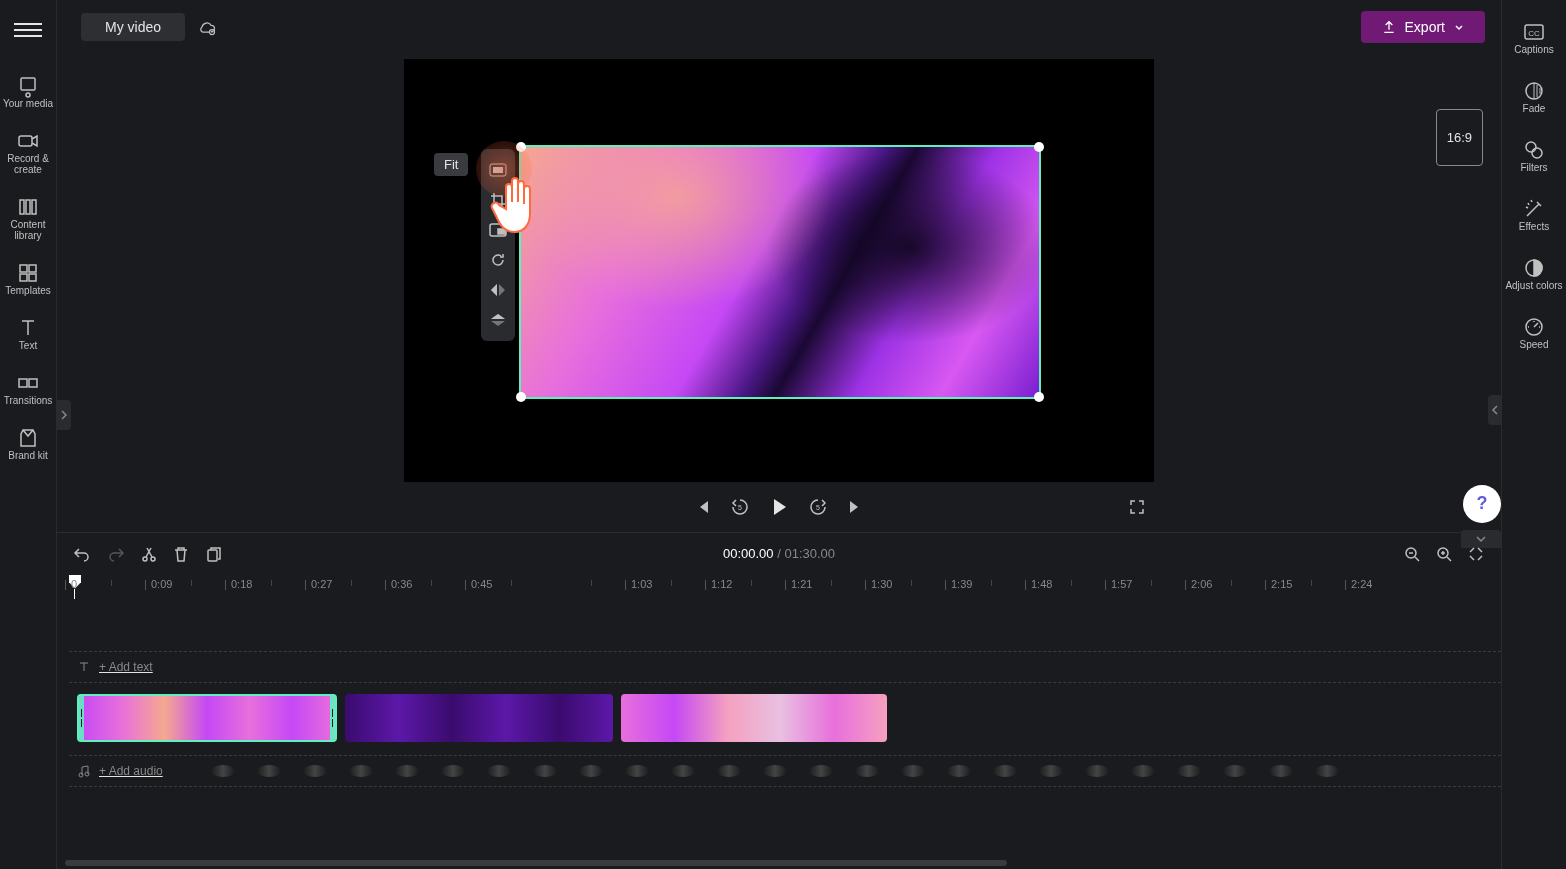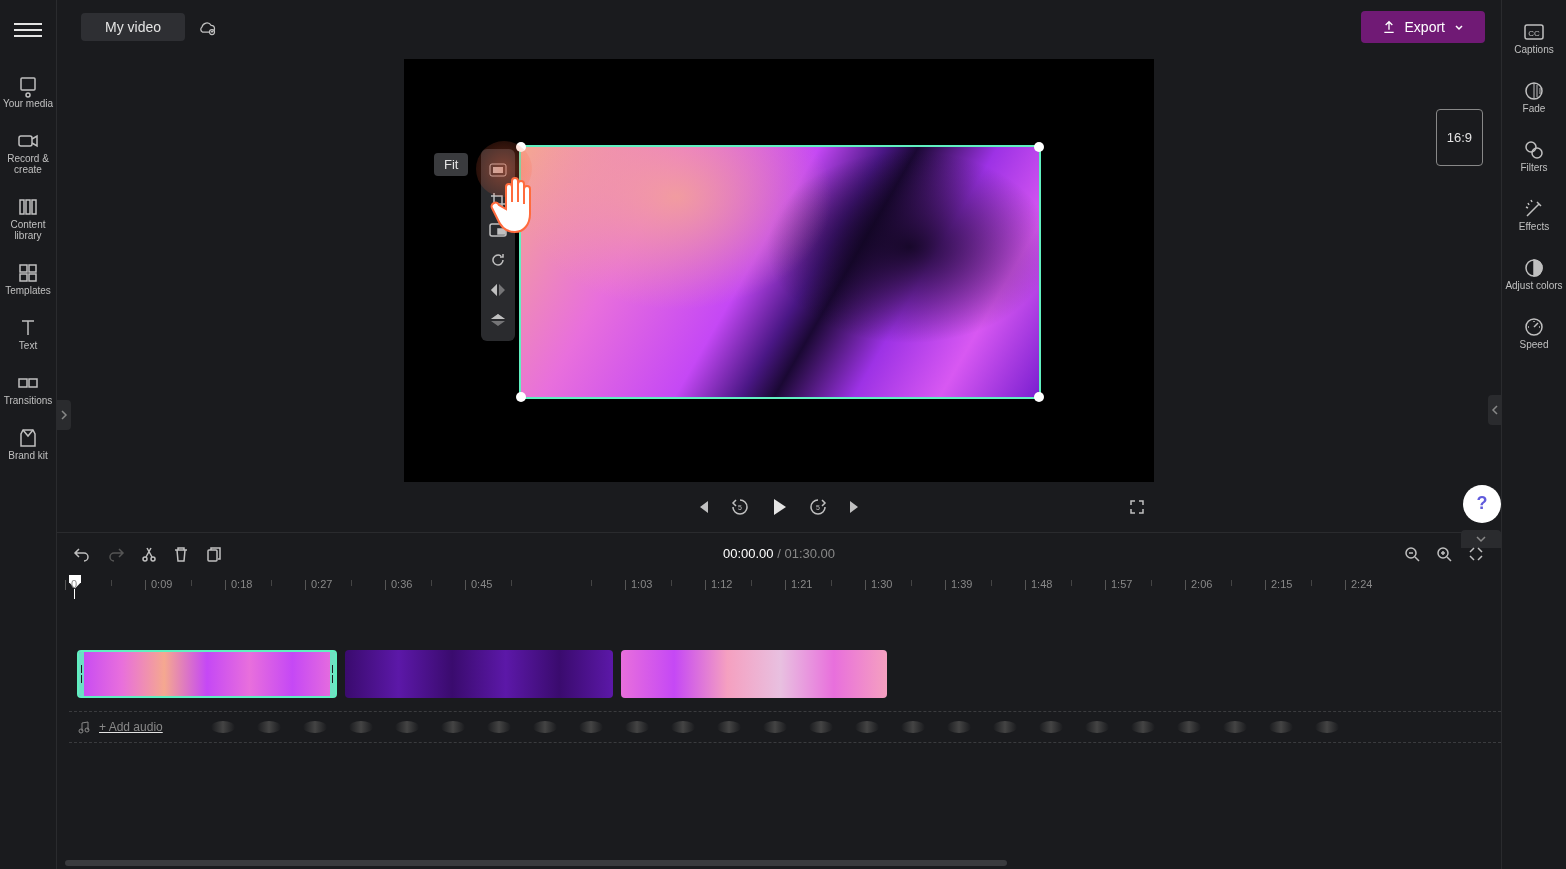--- a/index.html
+++ b/index.html
@@ -505,20 +505,26 @@
           <div class="tick-minor" style="left: 1094px;"></div>
           <div class="tick" style="left: 1134px;">2:06</div>
           <div class="tick-minor" style="left: 1174px;"></div>
           <div class="tick" style="left: 1214px;">2:15</div>
           <div class="tick-minor" style="left: 1254px;"></div>
           <div class="tick" style="left: 1294px;">2:24</div>
         </div>
 
       <div class="tracks">
         <div style="height:40px"></div>
+        <div class="track-row">
+          <svg width="14" height="14" viewBox="0 0 14 14" stroke="#888" fill="none">
+              <path d="M3 3h8M7 3v8"></path>
+            </svg>
+          <span>+ Add text</span>
+        </div>
         <div class="track-row clips-row">
           <div class="clip clip-1">
             <div class="clip-handle left">
                 <span></span>
                 <span></span>
               </div>
             <div class="clip-handle right">
                 <span></span>
                 <span></span>
               </div>

